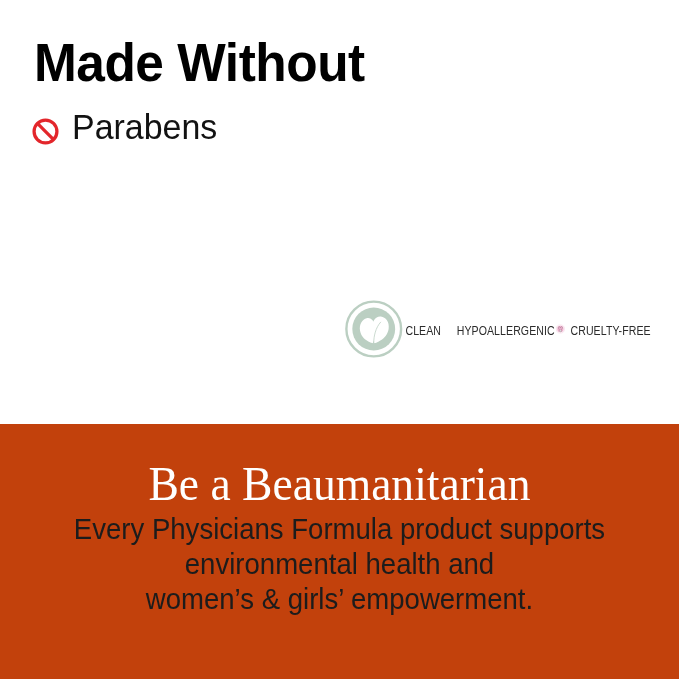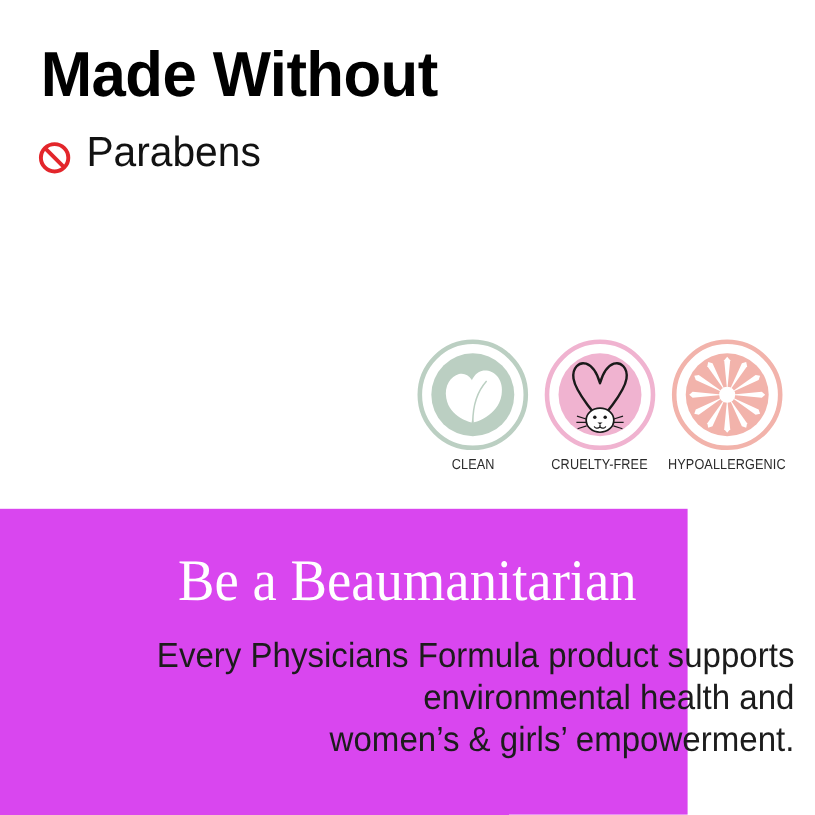--- a/index.html
+++ b/index.html
@@ -87,21 +87,20 @@
     left: 344px;
     top: 281px;
     width: 312px;
     display: flex;
     align-items: flex-start;
     justify-content: space-between;
   }
 
   .badge {
     display: flex;
-    flex-direction: column;
     align-items: center;
     width: 100px;
   }
 
   .badge-mark {
     width: 96px;
     height: 96px;
     display: block;
   }
 
@@ -115,23 +114,23 @@
     white-space: nowrap;
     transform: scaleX(0.88);
     transform-origin: center top;
   }
 
   
   .pink-panel {
     position: absolute;
     left: 0;
     top: 424px;
-    width: 573px;
+    width: 679px;
     height: 255px;
-    background: #d946ef;
+    background: #c2410c;
   }
 
   .panel-title {
     position: absolute;
     left: 0;
     top: 32px;
     width: 679px;
     text-align: center;
     font-family: "Liberation Serif", serif;
     font-weight: normal;
@@ -139,23 +138,23 @@
     line-height: 56px;
     color: #ffffff;
     white-space: nowrap;
     transform: scaleX(0.93);
     transform-origin: center top;
   }
 
   .panel-body {
     position: absolute;
     left: 0;
-    top: 106px;
-    width: 679px;
-    text-align: right;
+    top: 88px;
+    width: 679px;
+    text-align: center;
     font-family: "Liberation Sans", sans-serif;
     font-size: 29px;
     line-height: 35px;
     color: #1c1c1c;
   }
 
   .panel-body-line {
     display: block;
     white-space: nowrap;
     transform: scaleX(0.95);
@@ -187,20 +186,69 @@
 
       <div class="badge">
         <svg class="badge-mark" viewBox="0 0 100 100">
           <circle cx="50" cy="50" r="46" fill="none" stroke="#bbcfc2" stroke-width="4"></circle>
           <circle cx="50" cy="50" r="36" fill="#bbcfc2"></circle>
           <path d="M49 74 C49 74 30 70 27 53 C25 42 31 34 38 32 C46 30 52 38 52 48 C52 60 49 74 49 74 Z" fill="#ffffff"></path>
           <path d="M51 74 C51 74 72 69 75 50 C77 38 70 30 62 29 C53 28 47 37 47 49 C47 62 51 74 51 74 Z" fill="#ffffff"></path>
           <path d="M50 74 C50 62 53 48 62 38" fill="none" stroke="#bbcfc2" stroke-width="1.3"></path>
         </svg>
         <span class="badge-label">CLEAN</span>
+      </div>
+
+      <div class="badge">
+        <svg class="badge-mark" viewBox="0 0 100 100">
+          <circle cx="50" cy="50" r="46" fill="none" stroke="#f2b3ab" stroke-width="4"></circle>
+          <circle cx="50" cy="50" r="36" fill="#f2b3ab"></circle>
+          <g fill="#ffffff">
+            <g transform="translate(50,50)">
+              <g>
+                  <path d="M0,-3 L2.6,-30 L0,-33 L-2.6,-30 Z"></path>
+                </g>
+              <g transform="rotate(30)">
+                  <path d="M0,-3 L2.6,-30 L0,-33 L-2.6,-30 Z"></path>
+                </g>
+              <g transform="rotate(60)">
+                  <path d="M0,-3 L2.6,-30 L0,-33 L-2.6,-30 Z"></path>
+                </g>
+              <g transform="rotate(90)">
+                  <path d="M0,-3 L2.6,-30 L0,-33 L-2.6,-30 Z"></path>
+                </g>
+              <g transform="rotate(120)">
+                  <path d="M0,-3 L2.6,-30 L0,-33 L-2.6,-30 Z"></path>
+                </g>
+              <g transform="rotate(150)">
+                  <path d="M0,-3 L2.6,-30 L0,-33 L-2.6,-30 Z"></path>
+                </g>
+              <g transform="rotate(180)">
+                  <path d="M0,-3 L2.6,-30 L0,-33 L-2.6,-30 Z"></path>
+                </g>
+              <g transform="rotate(210)">
+                  <path d="M0,-3 L2.6,-30 L0,-33 L-2.6,-30 Z"></path>
+                </g>
+              <g transform="rotate(240)">
+                  <path d="M0,-3 L2.6,-30 L0,-33 L-2.6,-30 Z"></path>
+                </g>
+              <g transform="rotate(270)">
+                  <path d="M0,-3 L2.6,-30 L0,-33 L-2.6,-30 Z"></path>
+                </g>
+              <g transform="rotate(300)">
+                  <path d="M0,-3 L2.6,-30 L0,-33 L-2.6,-30 Z"></path>
+                </g>
+              <g transform="rotate(330)">
+                  <path d="M0,-3 L2.6,-30 L0,-33 L-2.6,-30 Z"></path>
+                </g>
+              <circle cx="0" cy="0" r="7"></circle>
+            </g>
+          </g>
+        </svg>
+        <span class="badge-label">HYPOALLERGENIC</span>
       </div>
 
       <div class="badge">
         <svg class="badge-mark" viewBox="0 0 100 100">
           <circle cx="50" cy="50" r="46" fill="none" stroke="#f0b3d0" stroke-width="4"></circle>
           <circle cx="50" cy="50" r="36" fill="#f0b3d0"></circle>
           <path d="M50 72 C50 72 29 49 27 36 C25.6 26.5 32 21 38 23 C44 25 48 33 50 40
                    C52 33 56 25 62 23 C68 21 74.4 26.5 73 36 C71 49 50 72 50 72 Z" fill="none" stroke="#1a1a1a" stroke-width="2.1" stroke-linejoin="round"></path>
           <ellipse cx="50" cy="72" rx="12" ry="10.5" fill="#ffffff" stroke="#1a1a1a" stroke-width="1.5"></ellipse>
           <circle cx="45.5" cy="69.5" r="1.5" fill="#1a1a1a"></circle>
@@ -214,69 +262,20 @@
             <path d="M38 74 L29.5 74"></path>
             <path d="M38.4 77 L30.5 79.5"></path>
             <path d="M62 71 L70 68.5"></path>
             <path d="M62 74 L70.5 74"></path>
             <path d="M61.6 77 L69.5 79.5"></path>
           </g>
         </svg>
         <span class="badge-label">CRUELTY-FREE</span>
       </div>
 
-      <div class="badge">
-        <svg class="badge-mark" viewBox="0 0 100 100">
-          <circle cx="50" cy="50" r="46" fill="none" stroke="#f2b3ab" stroke-width="4"></circle>
-          <circle cx="50" cy="50" r="36" fill="#f2b3ab"></circle>
-          <g fill="#ffffff">
-            <g transform="translate(50,50)">
-              <g>
-                  <path d="M0,-3 L2.6,-30 L0,-33 L-2.6,-30 Z"></path>
-                </g>
-              <g transform="rotate(30)">
-                  <path d="M0,-3 L2.6,-30 L0,-33 L-2.6,-30 Z"></path>
-                </g>
-              <g transform="rotate(60)">
-                  <path d="M0,-3 L2.6,-30 L0,-33 L-2.6,-30 Z"></path>
-                </g>
-              <g transform="rotate(90)">
-                  <path d="M0,-3 L2.6,-30 L0,-33 L-2.6,-30 Z"></path>
-                </g>
-              <g transform="rotate(120)">
-                  <path d="M0,-3 L2.6,-30 L0,-33 L-2.6,-30 Z"></path>
-                </g>
-              <g transform="rotate(150)">
-                  <path d="M0,-3 L2.6,-30 L0,-33 L-2.6,-30 Z"></path>
-                </g>
-              <g transform="rotate(180)">
-                  <path d="M0,-3 L2.6,-30 L0,-33 L-2.6,-30 Z"></path>
-                </g>
-              <g transform="rotate(210)">
-                  <path d="M0,-3 L2.6,-30 L0,-33 L-2.6,-30 Z"></path>
-                </g>
-              <g transform="rotate(240)">
-                  <path d="M0,-3 L2.6,-30 L0,-33 L-2.6,-30 Z"></path>
-                </g>
-              <g transform="rotate(270)">
-                  <path d="M0,-3 L2.6,-30 L0,-33 L-2.6,-30 Z"></path>
-                </g>
-              <g transform="rotate(300)">
-                  <path d="M0,-3 L2.6,-30 L0,-33 L-2.6,-30 Z"></path>
-                </g>
-              <g transform="rotate(330)">
-                  <path d="M0,-3 L2.6,-30 L0,-33 L-2.6,-30 Z"></path>
-                </g>
-              <circle cx="0" cy="0" r="7"></circle>
-            </g>
-          </g>
-        </svg>
-        <span class="badge-label">HYPOALLERGENIC</span>
-      </div>
-
     </div>
   </div>
 
   <div class="pink-panel">
 
     <div class="panel-title">Be a Beaumanitarian</div>
 
     <div class="panel-body">
       <span class="panel-body-line">Every Physicians Formula product supports</span>
       <span class="panel-body-line">environmental health and</span>

